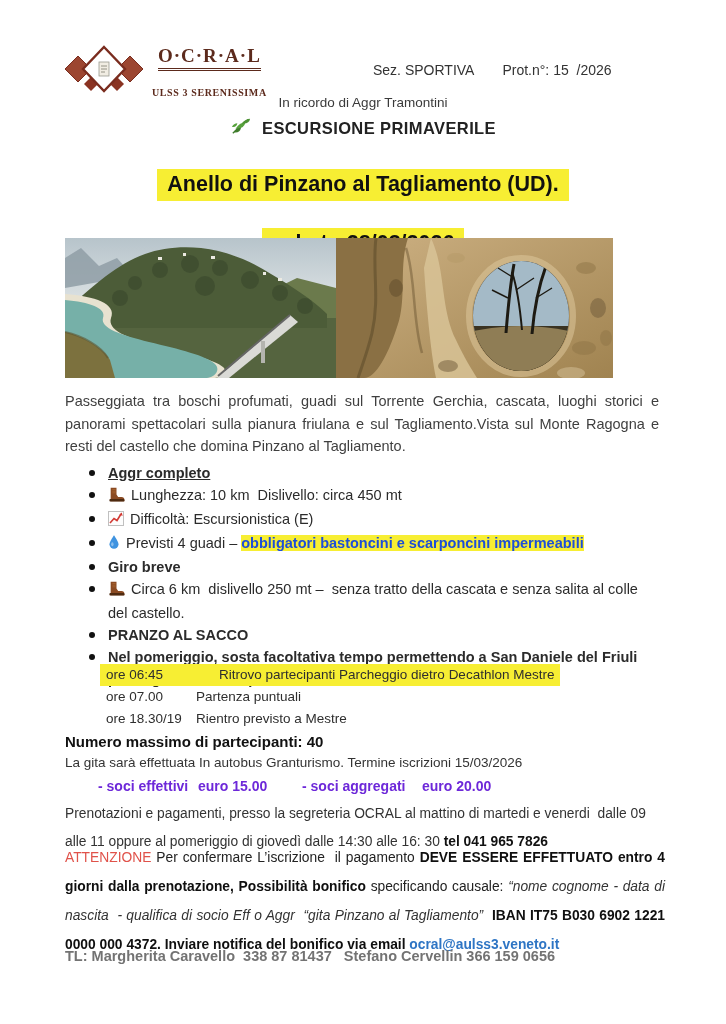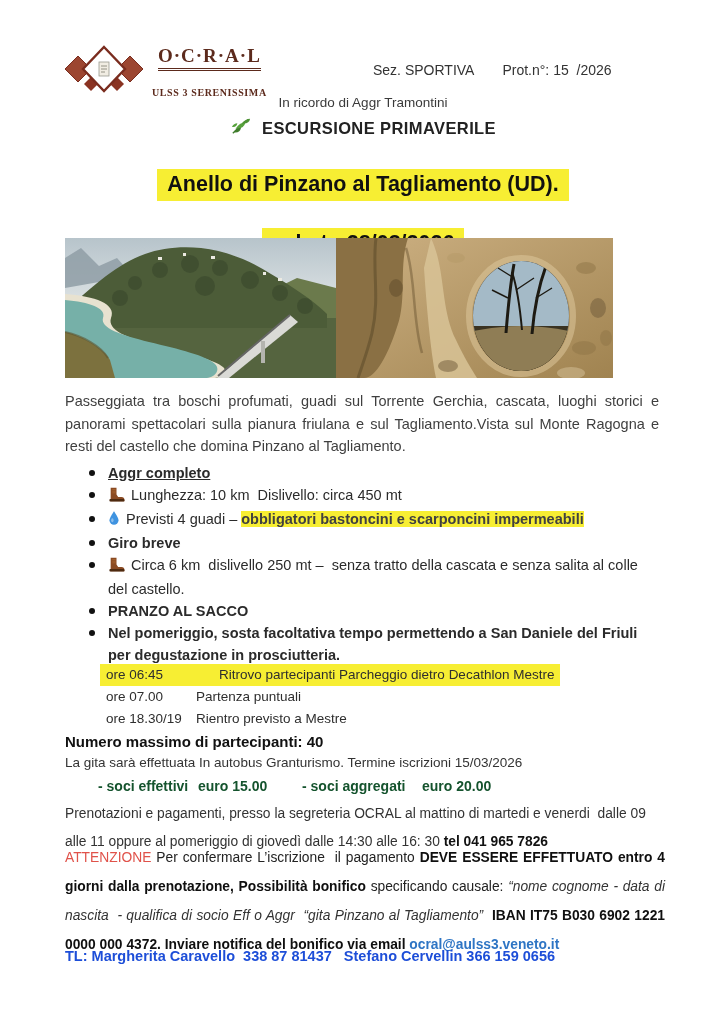--- a/index.html
+++ b/index.html
@@ -37,44 +37,44 @@
   
   .desc{position:absolute;left:65px;top:390px;width:594px;font-size:14.5px;line-height:22.5px;
     color:var(--body);text-align:justify;}
 
   .bullets{position:absolute;left:65px;top:462px;width:596px;list-style:none;}
   .bullets li{position:relative;padding-left:43px;font-size:14.5px;line-height:22px;color:#2b2b2b;}
   .bullets li::before{content:"";position:absolute;left:24px;top:8px;width:6px;height:6px;border-radius:50%;background:#111;}
   .b-head{font-weight:bold;text-decoration:underline;}
   .b-bold{font-weight:bold;}
   .ico{display:inline-block;vertical-align:-2px;margin-right:6px;}
-  .hl-inline{background:var(--hl);font-weight:bold;color:#404040;margin-top:12px;}
+  .hl-inline{background:var(--hl);font-weight:bold;color:#1d4ed8;margin-top:12px;}
 
   .schedule{position:absolute;left:100px;top:664px;font-size:13.5px;color:#2e2e2e;}
   .sched-row{display:flex;line-height:20px;padding:1px 6px;width:fit-content;}
   .sched-row .time{width:90px;flex:none;}
   .sched-row.hl-row{background:var(--hl);gap:23px;}
 
   .numero{position:absolute;left:65px;top:733px;font-size:15px;font-weight:bold;color:#111;}
   .lagita{position:absolute;left:65px;top:755px;font-size:13.5px;color:#333;}
 
-  .fees{position:absolute;left:65px;top:778px;display:flex;font-size:14px;font-weight:bold;color:#14532d;margin-left:33px;}
+  .fees{position:absolute;left:65px;top:778px;display:flex;font-size:14px;font-weight:bold;color:#6d28d9;margin-left:33px;}
   .fees .c1{width:100px;}.fees .c2{width:104px;}.fees .c3{width:120px;}
 
   .booking{position:absolute;left:65px;top:800px;width:598px;font-size:13.8px;line-height:28px;color:#333;}
   .booking b{color:#111;}
 
   .attention{position:absolute;left:65px;top:843px;width:600px;font-size:13.8px;line-height:29px;
     text-align:justify;color:#222;}
   .attention .lbl{color:var(--attn);}
   .attention b{color:#0f0f0f;}
   .attention i{color:#333;}
   .email{color:var(--link);text-decoration:none;font-weight:bold;cursor:pointer;}
 
-  .tl{position:absolute;left:65px;top:948px;font-size:14.5px;font-weight:bold;color:#1d4ed8;}
+  .tl{position:absolute;left:65px;top:948px;font-size:14.5px;font-weight:bold;color:#737373;}
 </style>
 </head>
 <body>
 
 <div class="page">
 
   <div class="logo">
     <span>
       <svg width="80" height="50" viewBox="0 0 80 50">
         <polygon points="14,12 27,25 14,38 1,25" fill="#9c4631" stroke="#7a2c1e" stroke-width="1"></polygon>
@@ -206,20 +206,29 @@
       <span class="ico">
         <svg width="17" height="15" viewBox="0 0 20 18">
           <path d="M4 1 h6 v8 l2 3 h4 a3.5 3.5 0 0 1 3.5 3.5 V17 H3 V1 Z" fill="#8a4a22"></path>
           <path d="M5 3 h4 M5 5 h4 M5 7 h4" stroke="#a8652f" stroke-width="1" fill="none"></path>
           <rect x="1.5" y="14.5" width="18" height="3" rx="1" fill="#4e2a10"></rect>
         </svg>
       </span><span class="pre">Lunghezza: 10 km  Dislivello: circa 450 mt</span>
     </li>
     <li>
       <span class="ico">
+        <svg width="16" height="15" viewBox="0 0 16 15">
+          <rect x="0.5" y="0.5" width="15" height="14" fill="#fdfdfd" stroke="#c0c0c0"></rect>
+          <polyline points="2,12 6,7.5 9,9.5 13,3" stroke="#d23a34" stroke-width="1.6" fill="none"></polyline>
+          <polygon points="13.8,1.6 14.6,5 11.4,3.4" fill="#d23a34"></polygon>
+        </svg>
+      </span><span class="pre">Difficoltà: Escursionistica (E)</span>
+    </li>
+    <li>
+      <span class="ico">
         <svg width="12" height="16" viewBox="0 0 16 20">
           <path d="M8 1 C8 1 2 9.5 2 13 a6 6 0 0 0 12 0 C14 9.5 8 1 8 1 Z" fill="#3f93e0"></path>
           <ellipse cx="5.8" cy="13" rx="1.6" ry="2.6" fill="#9fc9f0" opacity="0.8"></ellipse>
         </svg>
       </span><span class="pre">Previsti 4 guadi – </span><span class="hl-inline pre">obbligatori bastoncini e scarponcini impermeabili</span>
     </li>
     <li>
       <span class="b-bold pre">Giro breve</span>
     </li>
     <li>

